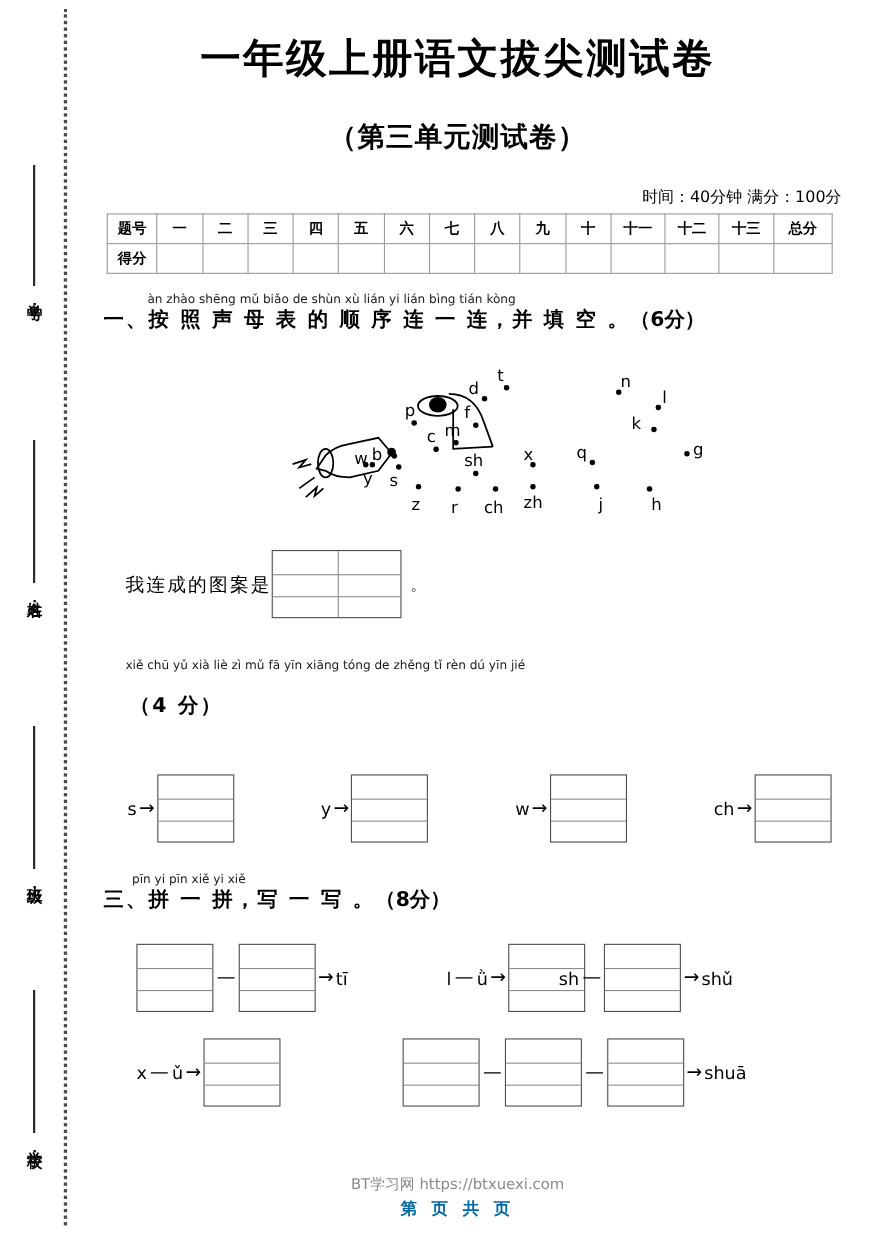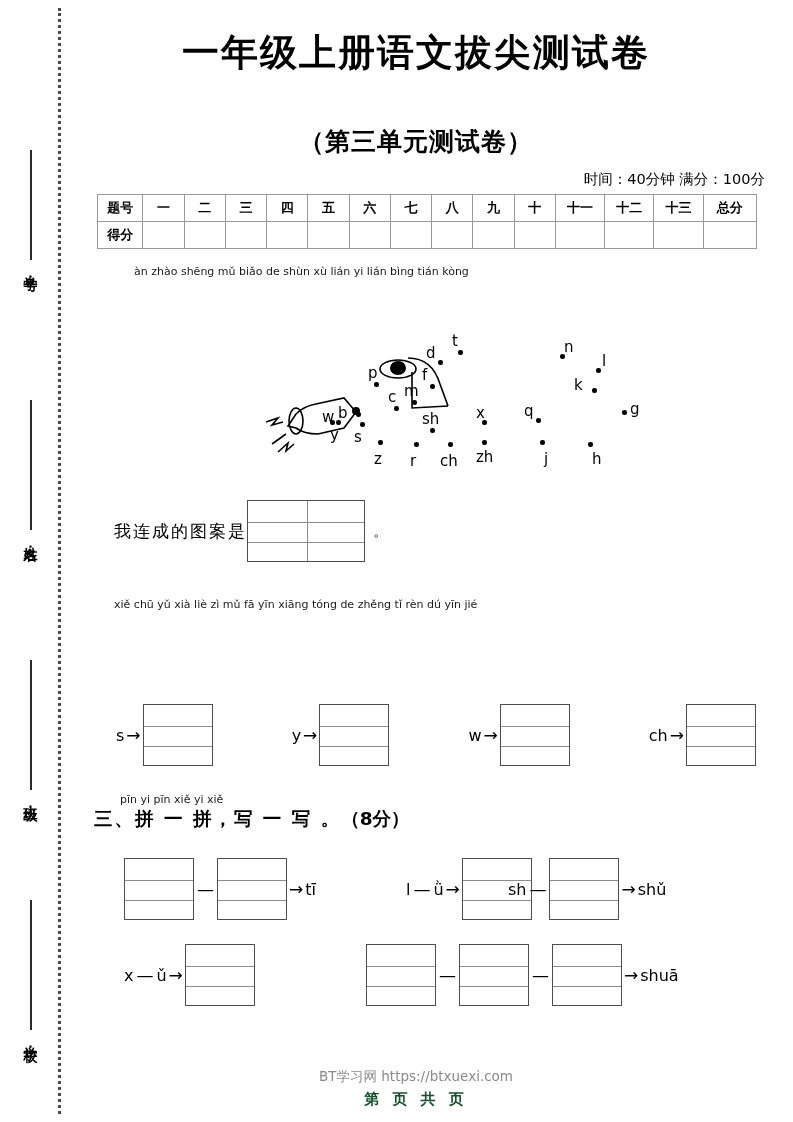--- a/index.html
+++ b/index.html
@@ -72,21 +72,20 @@
   }
   .subtitle {
     position: absolute;
     left: 0; top: 108px;
     width: 680px;
     text-align: center;
     font-family: "DejaVu Sans", "Liberation Sans", sans-serif;
     font-size: 25px;
     font-weight: bold;
     letter-spacing: 1px;
-    margin-top: 17px;
   }
   .exam-meta {
     position: absolute;
     right: 28px; top: 170px;
     font-family: "DejaVu Sans", "Liberation Sans", sans-serif;
     font-size: 14.5px;
     white-space: nowrap;
     text-align: center;
   }
 
@@ -213,21 +212,21 @@
   }
   .footer-page {
     position: absolute;
     left: 0; top: 1090px;
     width: 680px;
     text-align: center;
     font-family: "DejaVu Sans", "Liberation Sans", sans-serif;
     font-size: 15px;
     font-weight: bold;
     letter-spacing: 4px;
-    color: #14532d;
+    color: #0369a1;
   }
 </style>
 </head>
 <body>
 
 <div class="left-margin">
   <div class="cut-line"></div>
   <div id="margin-fields">
       <div class="margin-field" style="top: 150px;">
         <div class="margin-label">学号：</div>
@@ -288,20 +287,23 @@
           <td></td>
           <td></td>
           <td></td>
           <td></td>
         </tr>
       </tbody>
   </table>
 
   <div class="q-block" style="top:265px;left:18px;">
     <div class="q-pinyin" style="margin-left:40px;">àn  zhào shēng mǔ biǎo  de  shùn  xù  lián  yi  lián     bìng tián kòng</div>
+    <div class="q-text">
+      <span>一、按 照  声  母 表 的 顺 序 连 一 连，并 填 空 。</span><span class="score">（6分）</span>
+    </div>
   </div>
 
   <div class="puzzle">
     <svg width="420" height="170" viewBox="0 0 420 170" style="position:absolute;left:0;top:0;">
 
       <g fill="none" stroke="#000" stroke-width="1.6">
         <path d="M62 104 L70 92 Q78 84 90 82 L118 76 L130 90 L118 106 L92 112 Q78 112 70 106 Z"></path>
         <ellipse cx="70" cy="99" rx="7" ry="13"></ellipse>
         <path d="M40 100 L52 96 L46 103 L57 100"></path>
         <path d="M46 122 L60 112"></path>
@@ -413,20 +415,21 @@
   </div>
 
   <div class="answer-line">
     <span>我连成的图案是</span>
     <span id="q1-answer-box"><span class="pbox" style="width: 118px; height: 62px;"><span class="hline" style="top: 20.6667px;"></span><span class="hline" style="top: 41.3333px;"></span><span class="vline" style="left: 59px;"></span></span></span>
     <span class="period">。</span>
   </div>
 
   <div class="q-block" style="top:598px;left:18px;">
     <div class="q-pinyin" style="margin-left:20px;">xiě chū  yǔ  xià  liè   zì  mǔ  fā  yīn xiāng tóng de zhěng tǐ  rèn  dú  yīn  jié</div>
+    <div class="q-text" style="margin-left:24px;margin-top:18px;">（4 分）</div>
   </div>
 
   <div id="q2-items" style="position:absolute;left:40px;top:704px;width:640px;display:flex;justify-content:space-between;align-items:center;">
       <div style="display: flex; align-items: center; font-family: &quot;DejaVu Sans&quot;, &quot;Liberation Sans&quot;, sans-serif; font-size: 16px;">
         <span>s</span>
         <span class="arrow">→</span>
         <span class="pbox" style="width: 70px; height: 62px;">
           <span class="hline" style="top: 20.6667px;"></span>
           <span class="hline" style="top: 41.3333px;"></span>
         </span>

